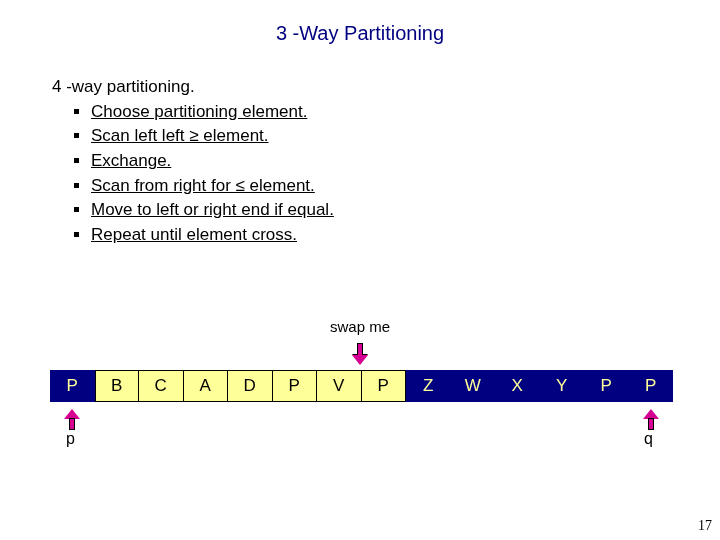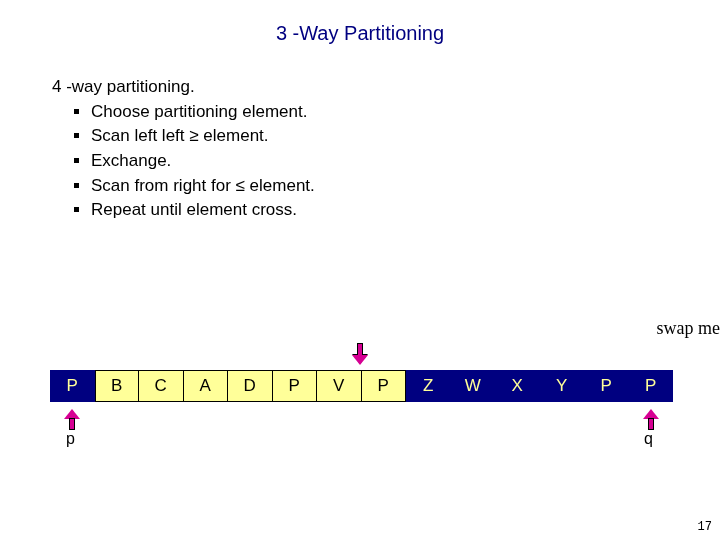--- a/index.html
+++ b/index.html
@@ -36,40 +36,40 @@
     font-size: 17px;
     line-height: 1.45;
   }
   .body .heading {
     font-size: 17px;
   }
   .body ul {
     list-style: none;
     padding: 0;
     margin: 0 0 0 22px;
+    text-decoration: underline;
   }
   .body ul li::before {
     content: "";
     display: inline-block;
     width: 5px;
     height: 5px;
     background: #000;
     margin-right: 12px;
     vertical-align: middle;
     position: relative;
     top: -1px;
   }
   .swap-label {
     position: absolute;
     top: 318px;
     left: 0;
     width: 100%;
-    text-align: right;
-    font-size: 18px;
-    font-family: Liberation Serif, serif;
+    text-align: center;
+    font-size: 15px;
   }
   .down-arrow {
     position: absolute;
     top: 343px;
     left: 50%;
     transform: translateX(-50%);
     width: 14px;
     height: 22px;
   }
   .down-arrow .stem {
@@ -169,39 +169,40 @@
   .ptr-label {
     position: absolute;
     font-size: 16px;
   }
   #label-p { top: 430px; left: 66px; }
   #label-q { top: 430px; left: 644px; }
   .page-num {
     position: absolute;
     bottom: 6px;
     right: 8px;
-    font-size: 12px;
+    font-size: 14px;
     color: #000;
-    font-family: Liberation Mono, monospace;
+    font-family: Liberation Serif, serif;
   }
 </style>
 </head>
 <body>
 
 <div class="slide">
 
   <div class="title">3 -Way Partitioning</div>
 
   <div class="body">
     <div class="heading">4 -way partitioning.</div>
     <ul>
       <li>Choose partitioning element.</li>
       <li>Scan left left ≥ element.</li>
       <li>Exchange.</li>
       <li>Scan from right for ≤  element.</li>
+      <li>Move to left or right end if equal.</li>
       <li>Repeat until element cross.</li>
     </ul>
   </div>
 
   <div class="swap-label">swap me</div>
 
   <div class="down-arrow">
     <div class="stem"></div>
       <div class="head"></div>
   </div>

